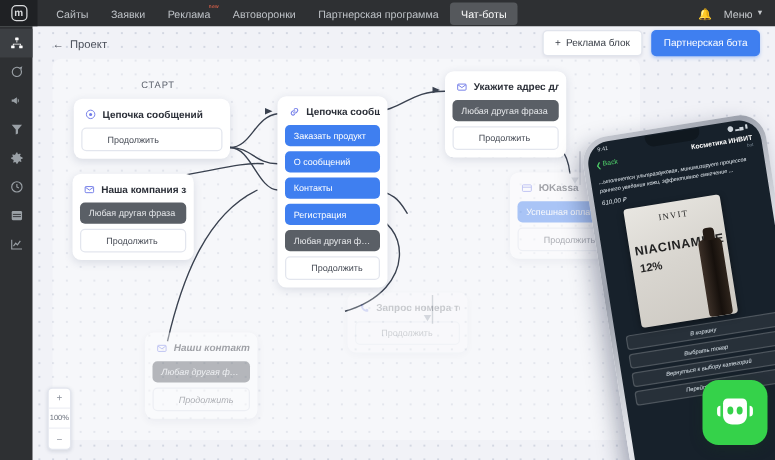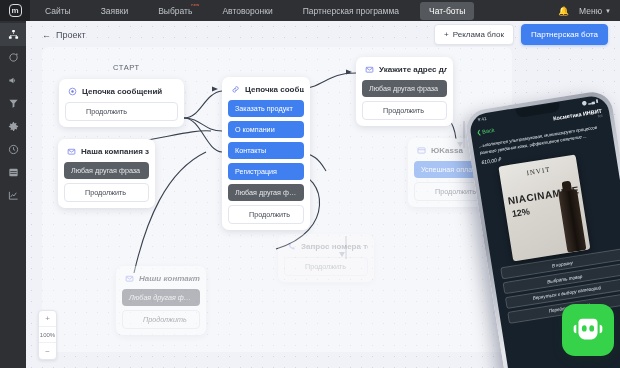--- a/index.html
+++ b/index.html
@@ -21,21 +21,21 @@
   }
   #brand{
     width:30px; height:21px; background:#1f2124;
     display:flex; align-items:center; justify-content:center;
   }
   #brand .logo{
     width:13px;height:13px;border:1.3px solid #d9dbdd;border-radius:4px;
     display:flex;align-items:center;justify-content:center;
     font-size:8px;color:#d9dbdd;font-weight:bold;line-height:1;
   }
-  #topnav{ display:flex; align-items:center; gap:12px; margin-left:6px; }
+  #topnav{ display:flex; align-items:center; gap:0px; margin-left:6px; }
   .navitem{
     color:#bfc3c8; font-size:8.5px; padding:4px 9px; border-radius:3px;
     white-space:nowrap; position:relative; cursor:pointer;
   }
   .navitem.active{ background:#55585c; color:#fff; }
   .navbadge{
     position:absolute; top:0px; right:2px; font-size:4px; color:#ff6a4d;
     letter-spacing:0.3px;
   }
   #topright{ margin-left:auto; display:flex; align-items:center; gap:9px; padding-right:9px;}
@@ -227,21 +227,21 @@
     <div class="logo">m</div>
   </div>
   <div id="topnav">
     <div class="navitem">
       <span>Сайты</span>
     </div>
     <div class="navitem">
       <span>Заявки</span>
     </div>
     <div class="navitem">
-      <span>Выбрать</span>
+      <span>Реклама</span>
       <span class="navbadge">new</span>
     </div>
     <div class="navitem">
       <span>Автоворонки</span>
     </div>
     <div class="navitem">
       <span>Партнерская программа</span>
     </div>
     <div class="navitem active">
       <span>Чат-боты</span>
@@ -379,21 +379,21 @@
           </svg>
       </span>
       <span>Цепочка сообщений</span>
     </div>
     <div class="chip chip-blue">
       <span>Заказать продукт</span>
       
     </div>
     <div class="chip chip-blue">
       
-      <span>О компании</span>
+      <span>О сообщений</span>
     </div>
     <div class="chip chip-blue">
       
       <span>Контакты</span>
     </div>
     <div class="chip chip-blue">
       <span>Регистрация</span>
       
     </div>
     <div class="chip chip-dark">

